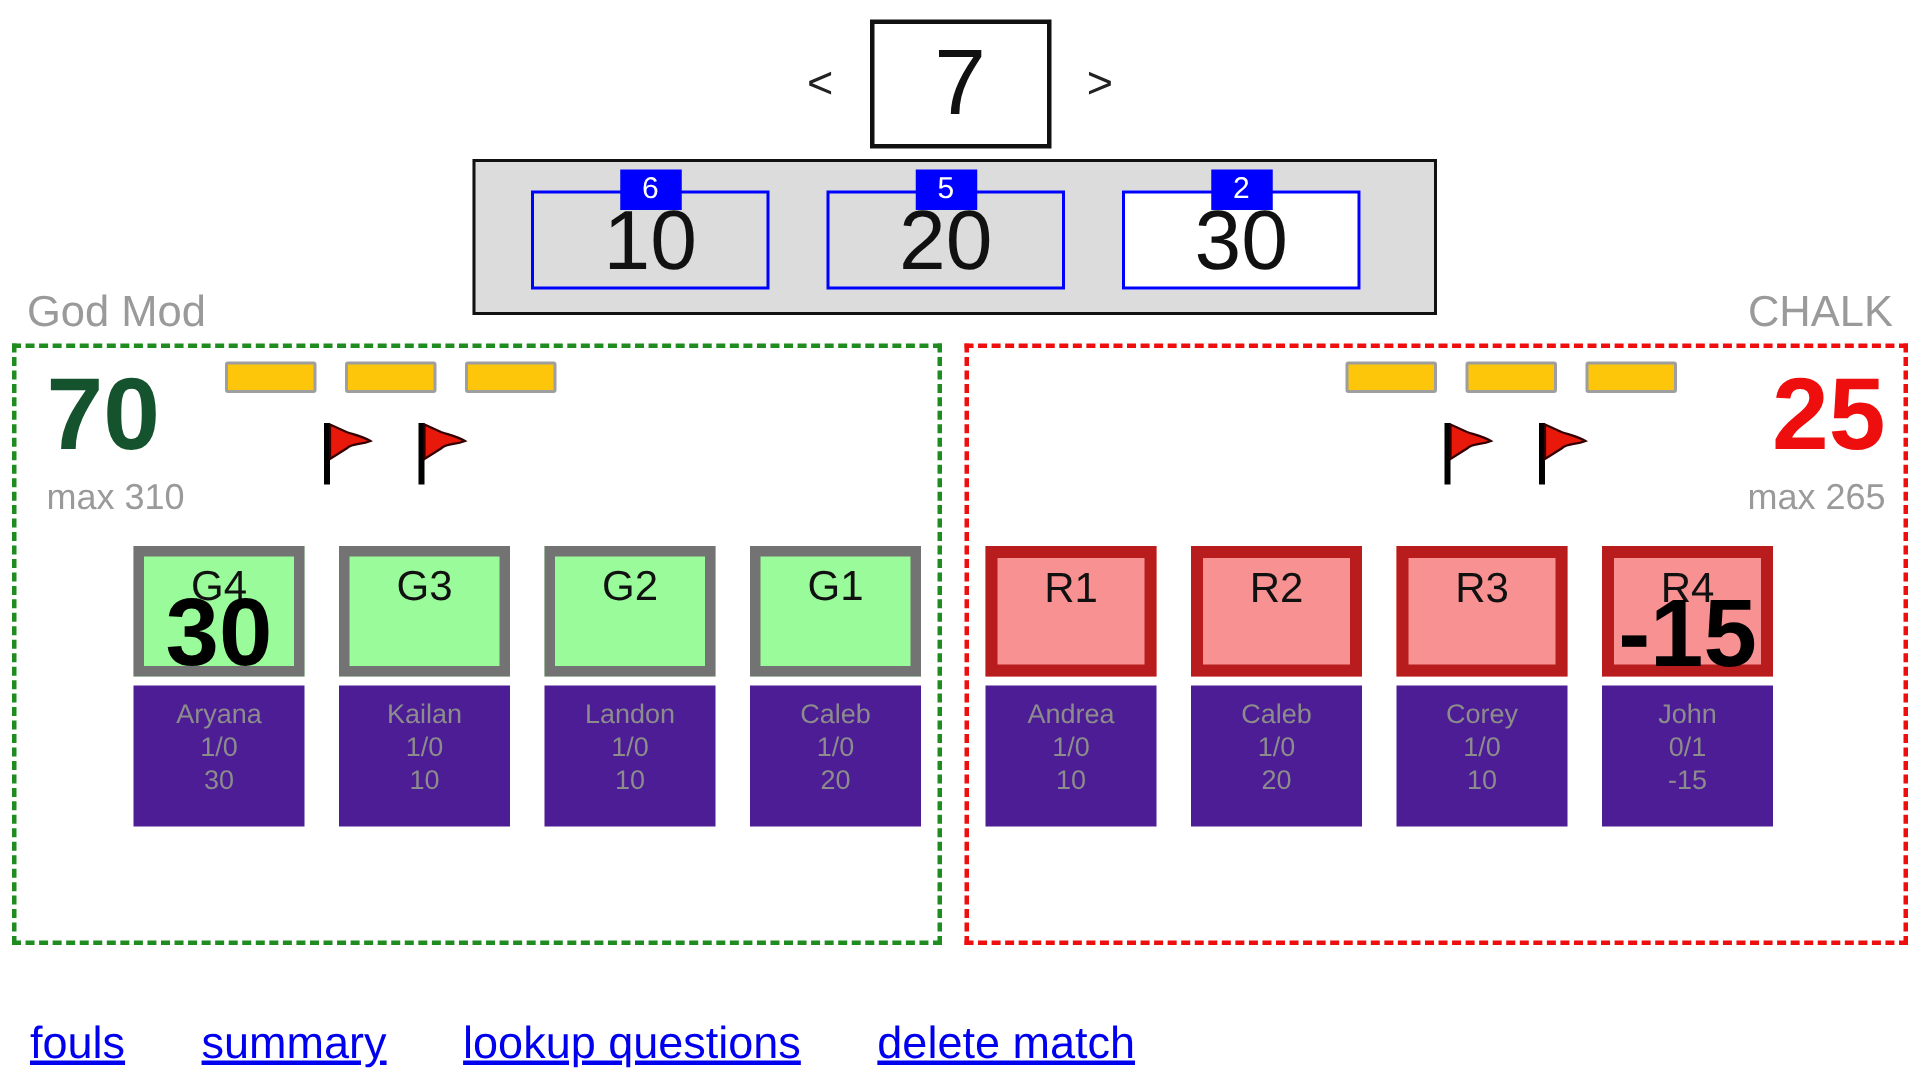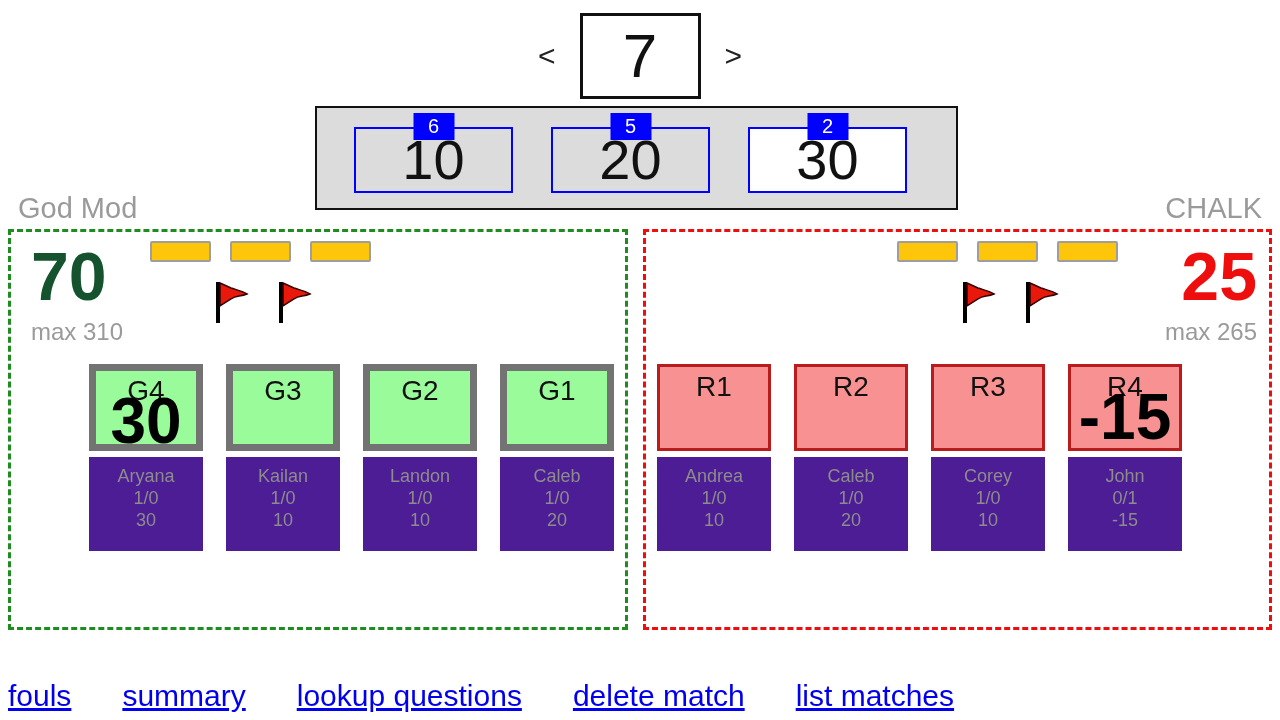--- a/index.html
+++ b/index.html
@@ -56,30 +56,30 @@
   .flags { display:flex; gap:23px; margin-top:18px; }
   .flag { width:40px; height:45px; cursor:pointer; }
 
   .players { position:absolute; top:132px; display:flex; gap:23px; }
   .panel.lft .players { right:11px; }
   .panel.rgt .players { left:11px; }
   .player { width:114px; display:flex; flex-direction:column; }
   .pbtn { position:relative; height:87px; display:flex; justify-content:center;
     align-items:flex-start; padding-top:4px; cursor:pointer; }
   .panel.lft .pbtn { background:#9afb9a; border:7px solid #737373; }
-  .panel.rgt .pbtn { background:#f89191; border:3px solid #b91c1c; }
+  .panel.rgt .pbtn { background:#f89191; border:8px solid #b91c1c; }
   .pid { font-size:28px; color:#111; }
   .award { position:absolute; top:18px; left:50%; transform:translateX(-50%);
     font-size:64px; font-weight:bold; color:#000; line-height:1;
     white-space:nowrap; z-index:2; }
   .pstats { margin-top:6px; height:94px; background:#4c1d95; color:#8c8c8c;
     text-align:center; font-size:18px; line-height:22px; padding-top:8px; }
 
   
-  .links { position:absolute; left:8px; bottom:7px; display:flex; gap:51px;text-align:center; }
+  .links { position:absolute; left:20px; bottom:7px; display:flex; gap:51px;text-align:center; }
   .links a { color:#0000ee; text-decoration:underline; font-size:30px; cursor:pointer; }
 </style>
 </head>
 <body>
 
 <div class="stage">
 
   <div class="qnav">
     <span class="arrow">&lt;</span>
     <div class="qbox">
@@ -244,16 +244,15 @@
         </div>
       </div>
     </div>
   </div>
 
   <div class="links">
     <a href="#">fouls</a>
     <a href="#">summary</a>
     <a href="#">lookup questions</a>
     <a href="#">delete match</a>
-    <a href="#">list matches</a>
   </div>
 
 </div>
 
 </body></html>

